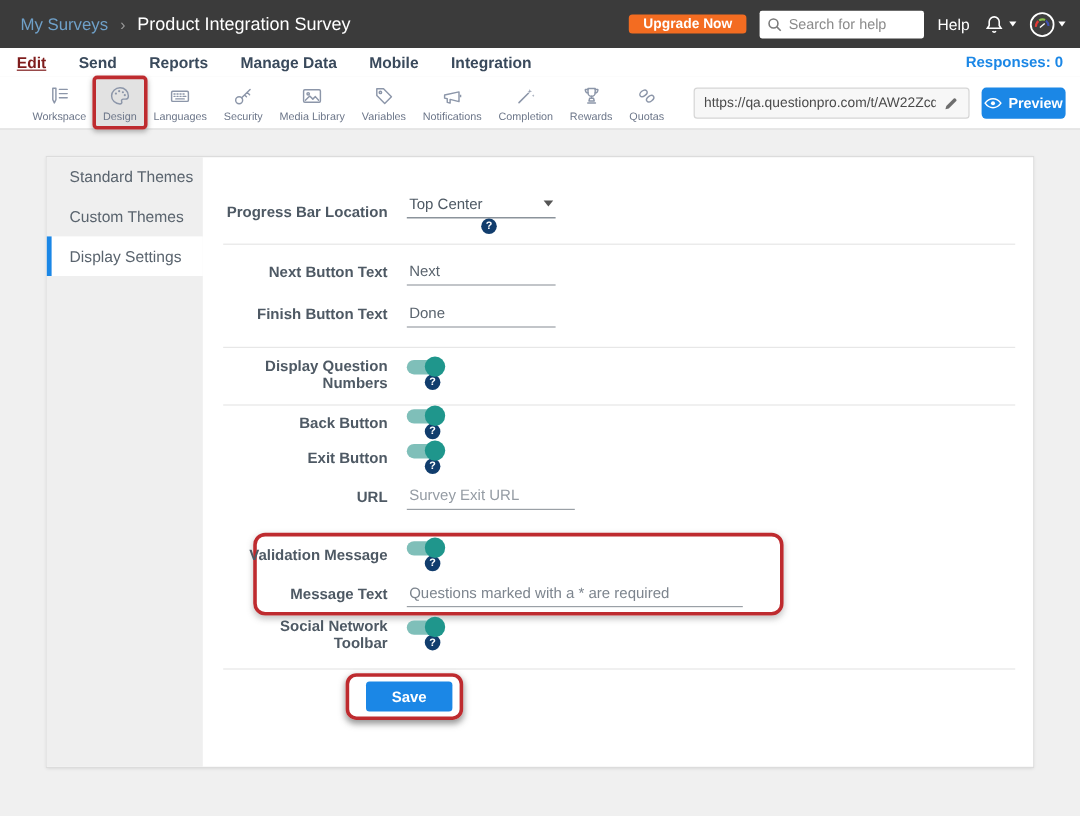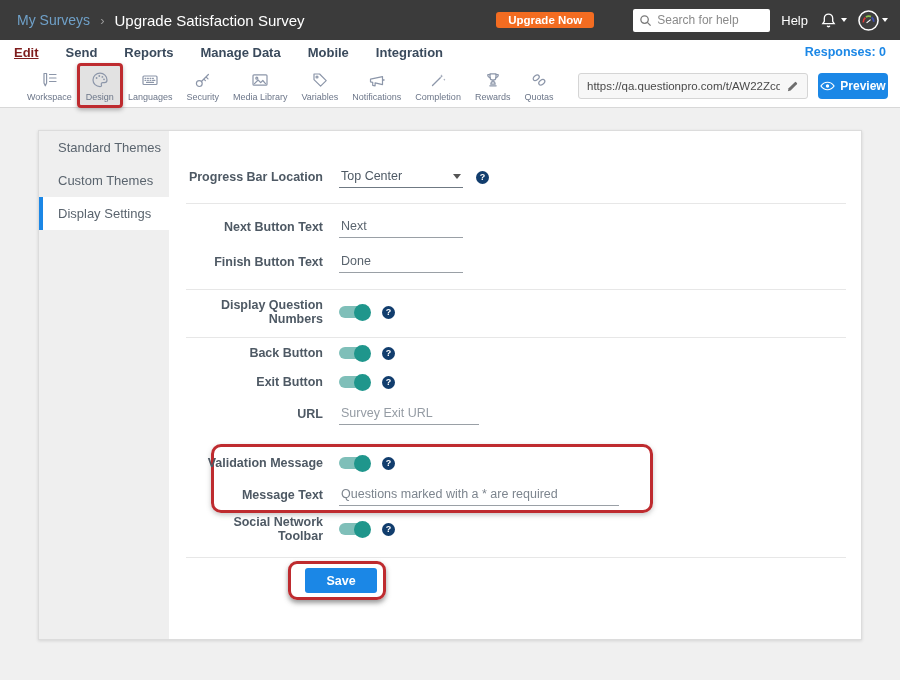--- a/index.html
+++ b/index.html
@@ -11,21 +11,21 @@
   .brand-logo { width:17px; height:22px; flex:none; }
   .brand-label { color:#fff; font-size:14.5px; }
   .caret { width:0; height:0; border-left:4px solid transparent; border-right:4px solid transparent; border-top:5px solid #fff; }
   .caret.small { border-left-width:3.5px; border-right-width:3.5px; border-top-width:4.5px; }
   .breadcrumb { display:flex; align-items:center; gap:10px; margin-left:17px; }
   .bc-parent { color:#6FA0C8; font-size:14px; cursor:pointer; }
   .bc-sep { color:#9a9a9a; font-size:13px; }
   .bc-current { color:#fff; font-size:15px; }
   .topbar-right { margin-left:auto; display:flex; align-items:center; gap:11px; padding-right:12px; }
   .upgrade-btn { background:#F36C21; color:#fff; border:none; font-size:11.5px; font-weight:700; padding:2px 12px; border-radius:3px; cursor:pointer; font-family:inherit; }
-  .search-box { width:137px; height:23px; background:#fff; border-radius:2px; display:flex; align-items:center; padding:0 6px; gap:5px;margin-left:28px; }
+  .search-box { width:137px; height:23px; background:#fff; border-radius:2px; display:flex; align-items:center; padding:0 6px; gap:5px; }
   .search-box input { border:none; outline:none; flex:1; min-width:0; font-size:12px; color:#444; font-family:inherit; background:transparent; }
   .search-box input::placeholder { color:#8A8A8A; }
   .help-label { color:#fff; font-size:13px; cursor:pointer; }
   .icon-btn { display:flex; align-items:center; gap:3px; cursor:pointer; }
   .avatar { width:21px; height:21px; flex:none; }
 
   
   .tabbar { position:absolute; left:0; top:40px; width:900px; height:24px; background:#fff; display:flex; align-items:center; padding:0 14px; gap:27px; }
   .tab { font-size:13px; font-weight:700; color:#3A4A5C; cursor:pointer; }
   .tab.active { color:#7f1d1d; text-decoration:underline; }
@@ -47,21 +47,21 @@
 
   
   .card { position:absolute; left:38px; top:130px; width:824px; height:510px; background:#fff; border:1px solid #DCDCDC; box-shadow:0 1px 3px rgba(0,0,0,.12); }
   .sidebar { position:absolute; left:0; top:0; bottom:0; width:130px; background:#EFEFEF; }
   .side-item { height:33px; display:flex; align-items:center; padding-left:19px; font-size:13px; color:#5A646E; cursor:pointer; }
   .side-item.active { background:#fff; border-left:4px solid #1B87E6; padding-left:15px; }
 
   
   .srow { position:absolute; left:147px; right:17px; height:24px; display:flex; align-items:center; }
   .slabel { width:137px; flex:none; text-align:right; font-size:12.5px; font-weight:600; color:#4E5964; }
-  .sctrl { display:flex; align-items:center; margin-left:16px; }
+  .sctrl { display:flex; align-items:center; margin-left:16px;flex-direction:column; }
   .divider { position:absolute; left:147px; right:15px; height:1px; background:#E7E7E7; }
 
   .selectbox { width:124px; display:flex; align-items:center; justify-content:space-between; border-bottom:1px solid #6F7983; padding:3px 2px 4px 2px; cursor:pointer; }
   .selectbox span { font-size:12.5px; color:#4E5964; }
   .sel-caret { width:0; height:0; border-left:4px solid transparent; border-right:4px solid transparent; border-top:5px solid #555; }
 
   .uinput { border:none; border-bottom:1px solid #9AA0A6; outline:none; font-size:12.5px; color:#5A646E; padding:3px 2px 4px 2px; background:transparent; font-family:inherit; }
   .uinput::placeholder { color:#959CA4; }
   .uinput.gray { color:#7D858E; }
   .w124 { width:124px; } .w140 { width:140px; } .w280 { width:280px; }
@@ -77,21 +77,21 @@
 
   svg { display:block; }
 </style>
 </head>
 <body>
 
 <div class="topbar">
   <div class="breadcrumb">
     <span class="bc-parent">My Surveys</span>
     <span class="bc-sep">›</span>
-    <span class="bc-current">Upgrade Satisfaction Survey</span>
+    <span class="bc-current">Product Integration Survey</span>
   </div>
   <div class="topbar-right">
     <button class="upgrade-btn">Upgrade Now</button>
     <div class="search-box">
       <svg class="search-ic" width="13" height="13" viewBox="0 0 14 14">
         <circle cx="6" cy="6" r="4" fill="none" stroke="#7A7A7A" stroke-width="1.4"></circle>
         <path d="M9 9l3.5 3.5" stroke="#7A7A7A" stroke-width="1.4"></path>
       </svg>
       <input type="text" placeholder="Search for help" style="">
     </div>

